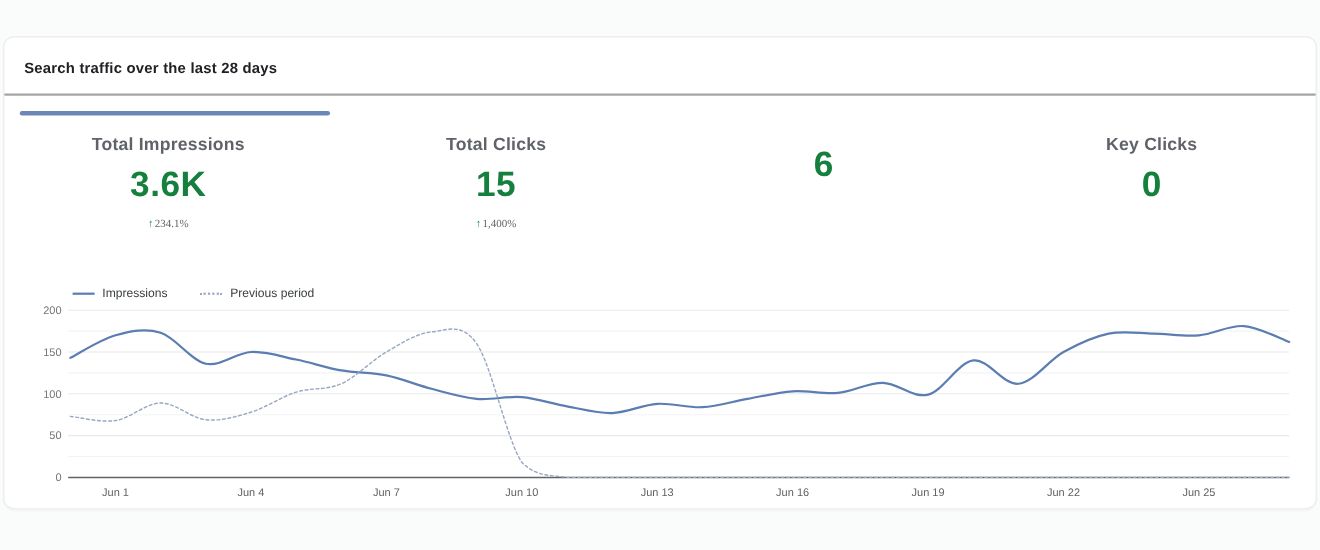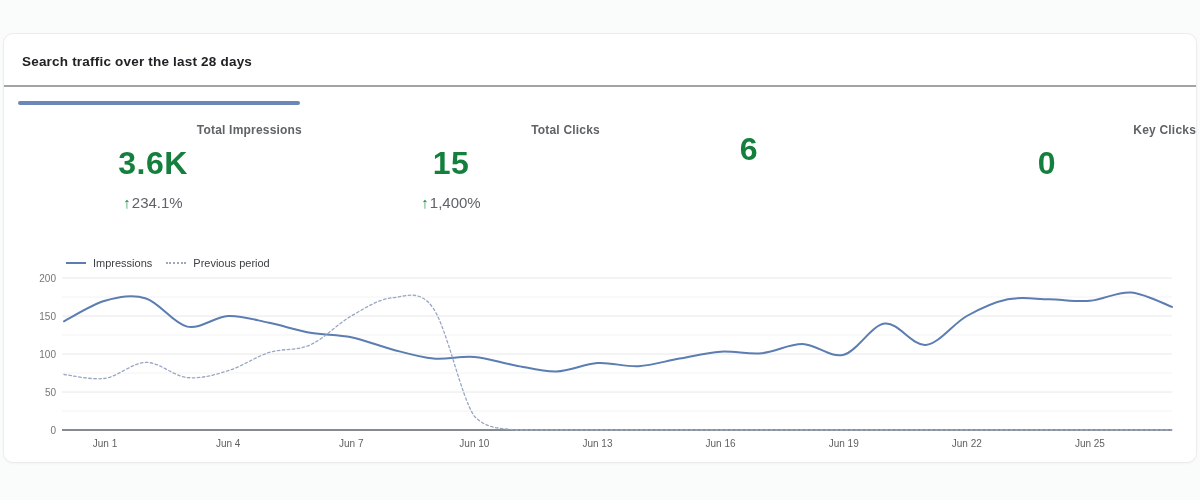--- a/index.html
+++ b/index.html
@@ -39,45 +39,45 @@
     display: flex;
     margin-top: 8px;
   }
   .metric {
     flex: 1 1 0;
     text-align: center;
     padding-top: 10px;
     cursor: pointer;
   }
   .metric-label {
-    font-size: 12px;
+    font-size: 16px;
     font-weight: 600;
     color: #5f6368;
     letter-spacing: 0.2px;
-    text-align: right;
   }
   .metric-value {
     font-size: 32px;
     font-weight: 600;
     color: #15803d;
     margin-top: 8px;
     letter-spacing: 0.5px;
   }
   .metric-delta {
     margin-top: 12px;
-    font-size: 15px;
+    font-size: 10px;
     color: #5f6368;
     height: 13px;
+    font-family: Liberation Serif, serif;
   }
   .metric-delta .arrow { color: #1e8e3e; margin-right: 1px; }
   .chart-section { margin: 50px 20px 0 20px; }
   .legend {
     display: flex;
     align-items: center;
-    gap: 14px;
+    gap: 30px;
     margin-left: 42px;
     margin-bottom: 4px;
   }
   .legend-item {
     display: flex;
     align-items: center;
     gap: 7px;
     font-size: 11px;
     color: #3c4043;
   }

